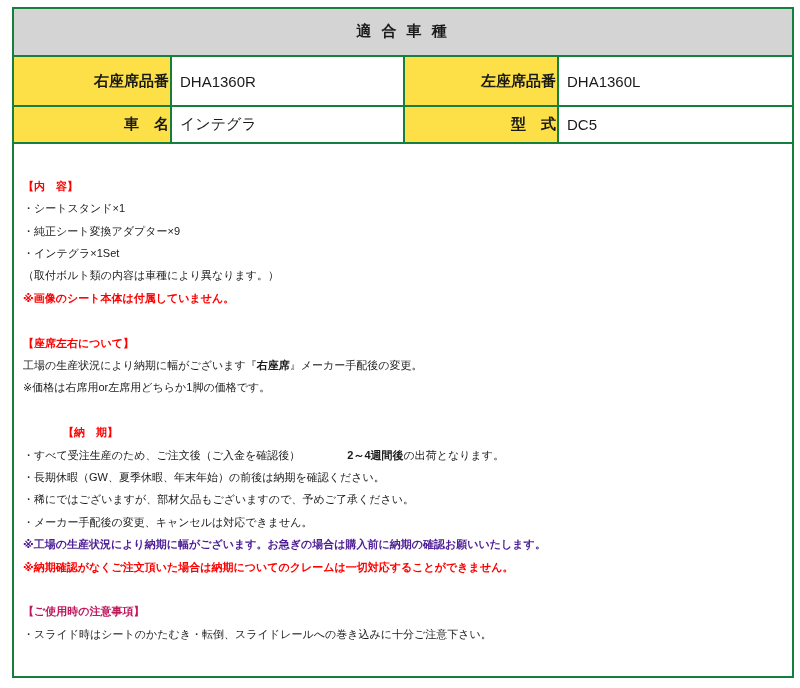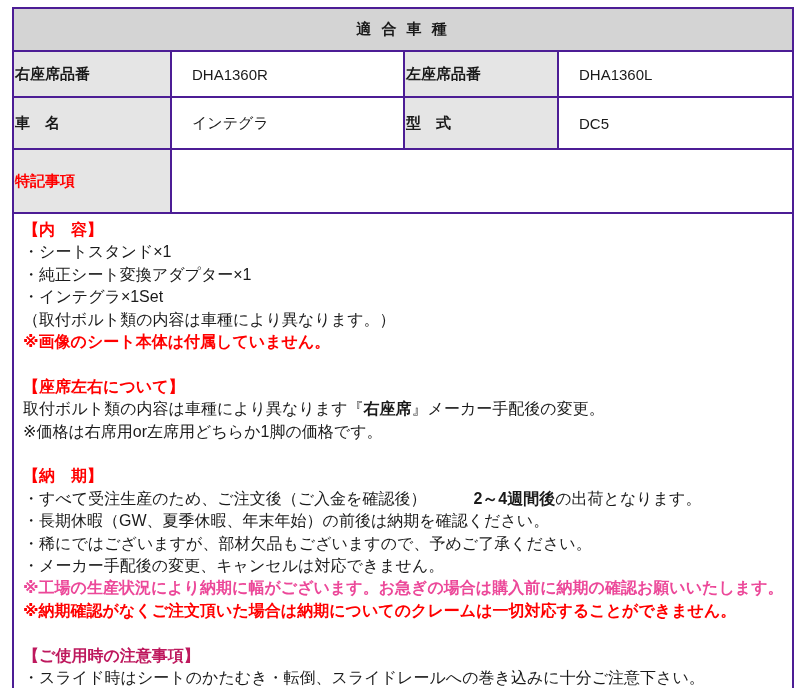--- a/index.html
+++ b/index.html
@@ -8,41 +8,41 @@
     font-family:"Liberation Sans","DejaVu Sans",sans-serif;
     color:#1a1a1a;
   }
   .sheet{
     position:absolute;left:12px;top:7px;width:780px;height:671px;
   }
   table.spec{
     border-collapse:collapse;width:780px;height:671px;table-layout:fixed;
   }
   table.spec td{
-    border:2px solid #4c1d95;
+    border:2px solid #15803d;
     font-size:15px;
     vertical-align:middle;
     overflow:hidden;
   }
   td.title-cell{
     background:#d4d4d4;text-align:center;font-weight:bold;
     font-size:18px;letter-spacing:3px;color:#1a1a1a;
   }
   td.label-cell{
-    background:#e5e5e5;text-align:left;font-weight:bold;color:#1a1a1a;
+    background:#fde047;text-align:right;font-weight:bold;color:#1a1a1a;
   }
   td.label-cell.red{color:#ff0000;}
   td.value-cell{
-    background:#ffffff;text-align:left;padding:2px 20px;color:#1a1a1a;
+    background:#ffffff;text-align:left;padding:2px 8px;color:#1a1a1a;
   }
   td.content-cell{
     background:#ffffff;vertical-align:top;padding:5px 9px;
   }
   .line{
-    line-height:22.4px;font-size:16px;white-space:nowrap;
+    line-height:22.4px;font-size:11px;white-space:nowrap;
   }
   .line.heading{font-weight:bold;}
   .section + .section{margin-top:22.4px;}
 </style>
 </head>
 <body>
 
 <div class="sheet">
   <table class="spec">
     <colgroup>
@@ -54,53 +54,49 @@
     <tbody>
         <tr style="height:43px">
       <td class="title-cell" colspan="4">適 合 車 種</td>
     </tr>
     <tr style="height:46px">
       <td class="label-cell">右座席品番</td>
       <td class="value-cell">DHA1360R</td>
       <td class="label-cell">左座席品番</td>
       <td class="value-cell">DHA1360L</td>
     </tr>
-    <tr style="height:52px">
+    <tr style="height:33px">
       <td class="label-cell">車　名</td>
       <td class="value-cell">インテグラ</td>
       <td class="label-cell">型　式</td>
       <td class="value-cell">DC5</td>
-    </tr>
-    <tr style="height:64px">
-      <td class="label-cell red">特記事項</td>
-      <td class="value-cell" colspan="3"></td>
     </tr>
     <tr style="height:473px">
       <td class="content-cell" colspan="4">
         <div>
               <div class="section">
                 <div class="line heading" style="color: rgb(255, 0, 0);">【内　容】</div>
                 <div class="line"><span>・シートスタンド×1</span></div>
-                <div class="line"><span>・純正シート変換アダプター×1</span></div>
+                <div class="line"><span>・純正シート変換アダプター×9</span></div>
                 <div class="line"><span>・インテグラ×1Set</span></div>
                 <div class="line"><span>（取付ボルト類の内容は車種により異なります。）</span></div>
                 <div class="line"><span style="font-weight: bold; color: rgb(255, 0, 0); text-align: right;">※画像のシート本体は付属していません。</span></div>
               </div>
               <div class="section">
                 <div class="line heading" style="color: rgb(255, 0, 0);">【座席左右について】</div>
-                <div class="line"><span>取付ボルト類の内容は車種により異なります『</span><span style="font-weight: bold; margin-top: 8px;">右座席</span><span>』メーカー手配後の変更。</span></div>
+                <div class="line"><span>工場の生産状況により納期に幅がございます『</span><span style="font-weight: bold; margin-top: 8px;">右座席</span><span>』メーカー手配後の変更。</span></div>
                 <div class="line"><span>※価格は右席用or左席用どちらか1脚の価格です。</span></div>
               </div>
               <div class="section">
-                <div class="line heading" style="color: rgb(255, 0, 0);">【納　期】</div>
+                <div class="line heading" style="color: rgb(255, 0, 0); margin-left: 40px;">【納　期】</div>
                 <div class="line"><span>・すべて受注生産のため、ご注文後（ご入金を確認後）</span><span style="font-weight: bold; margin-left: 47px;">2～4週間後</span><span>の出荷となります。</span></div>
                 <div class="line"><span>・長期休暇（GW、夏季休暇、年末年始）の前後は納期を確認ください。</span></div>
                 <div class="line"><span>・稀にではございますが、部材欠品もございますので、予めご了承ください。</span></div>
                 <div class="line"><span>・メーカー手配後の変更、キャンセルは対応できません。</span></div>
-                <div class="line"><span style="font-weight: bold; color: #ec4899;">※工場の生産状況により納期に幅がございます。お急ぎの場合は購入前に納期の確認お願いいたします。</span></div>
+                <div class="line"><span style="font-weight: bold; color: #4c1d95;">※工場の生産状況により納期に幅がございます。お急ぎの場合は購入前に納期の確認お願いいたします。</span></div>
                 <div class="line"><span style="font-weight: bold; color: rgb(255, 0, 0); margin-top: 36px;">※納期確認がなくご注文頂いた場合は納期についてのクレームは一切対応することができません。</span></div>
               </div>
               <div class="section">
                 <div class="line heading" style="color: #be185d;">【ご使用時の注意事項】</div>
                 <div class="line"><span>・スライド時はシートのかたむき・転倒、スライドレールへの巻き込みに十分ご注意下さい。</span></div>
               </div>
             </div>
       </td>
     </tr>
   </tbody>

